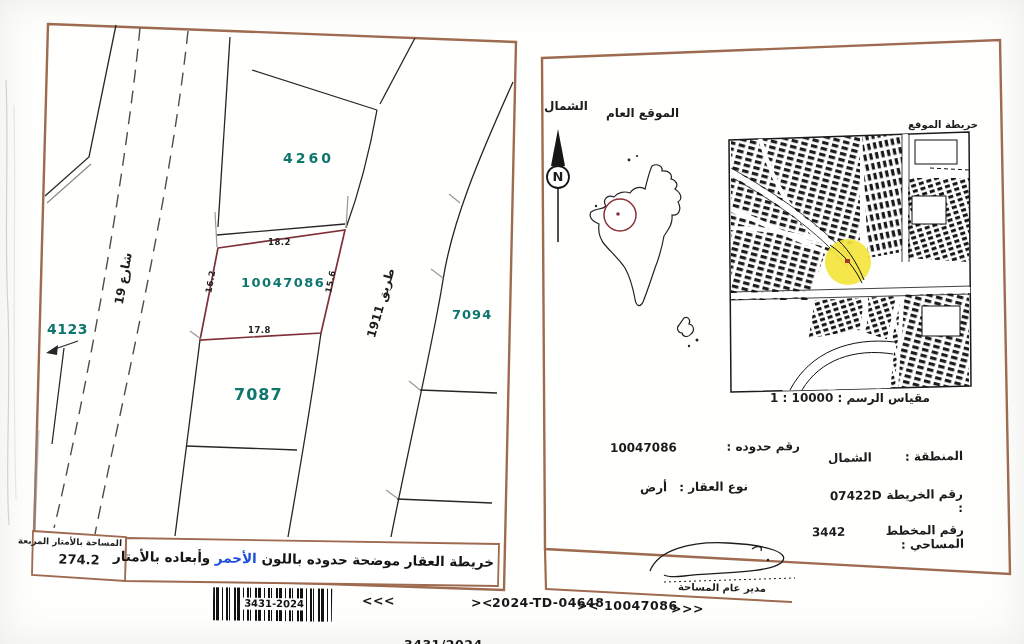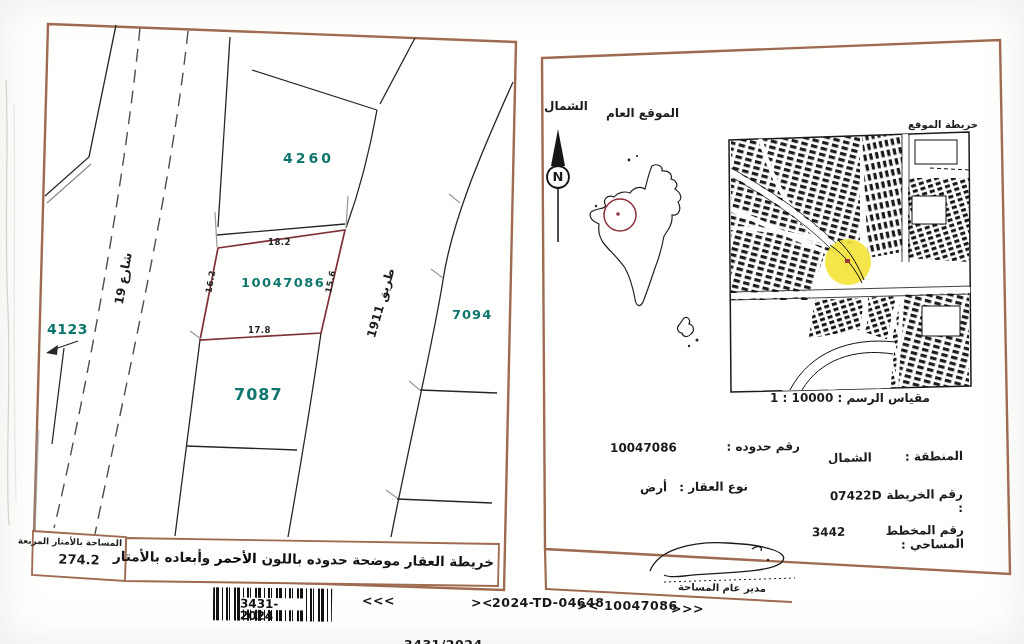--- a/index.html
+++ b/index.html
@@ -6,27 +6,27 @@
   #page{position:relative;width:1024px;height:644px;background:#fffffe;overflow:hidden;
         font-family:"DejaVu Sans",sans-serif;box-shadow:inset 0 0 40px rgba(180,180,175,.25);}
   .txt{position:absolute;color:#1c1c1c;font-weight:700;white-space:nowrap;line-height:1.1;}
   .ar{direction:rtl;unicode-bidi:isolate;}
   .ctr{text-align:center;}
   .rot{transform-origin:center center;}
   .dim{font-size:8.5px;letter-spacing:.5px;color:#222;}
   .parcel-num{letter-spacing:2px;font-weight:700;color:#0f766e;}
   .row{position:absolute;display:flex;justify-content:space-between;direction:rtl;
        font-size:12px;font-weight:700;color:#1b1b1b;}
-  .red{color:#000000;}
+  .red{color:#1d4ed8;}
   .note{font-size:13.5px;font-weight:700;color:#151515;}
   .barcode{position:absolute;left:213px;top:588px;width:119px;height:33px;transform:rotate(.8deg);
     background:repeating-linear-gradient(90deg,#111 0 2px,#fff 2px 3px,#111 3px 6px,#fff 6px 9px,
     #111 9px 10px,#fff 10px 13px,#111 13px 15px,#fff 15px 16px,#111 16px 17px,#fff 17px 21px);}
   .barcode-label{position:absolute;left:240px;top:598px;width:64px;height:12px;background:#fff;
-    font-size:12px;font-weight:700;text-align:left;line-height:12px;transform:rotate(.8deg);color:#111;}
+    font-size:10px;font-weight:700;text-align:right;line-height:12px;transform:rotate(.8deg);color:#111;}
   .fseg{position:absolute;font-size:12.5px;font-weight:700;color:#171717;letter-spacing:.5px;}
   svg{position:absolute;left:0;top:0;}
 </style>
 </head>
 <body>
 
 <div id="page">
 
 <svg width="1024" height="644" viewBox="0 0 1024 644">
   <defs>

